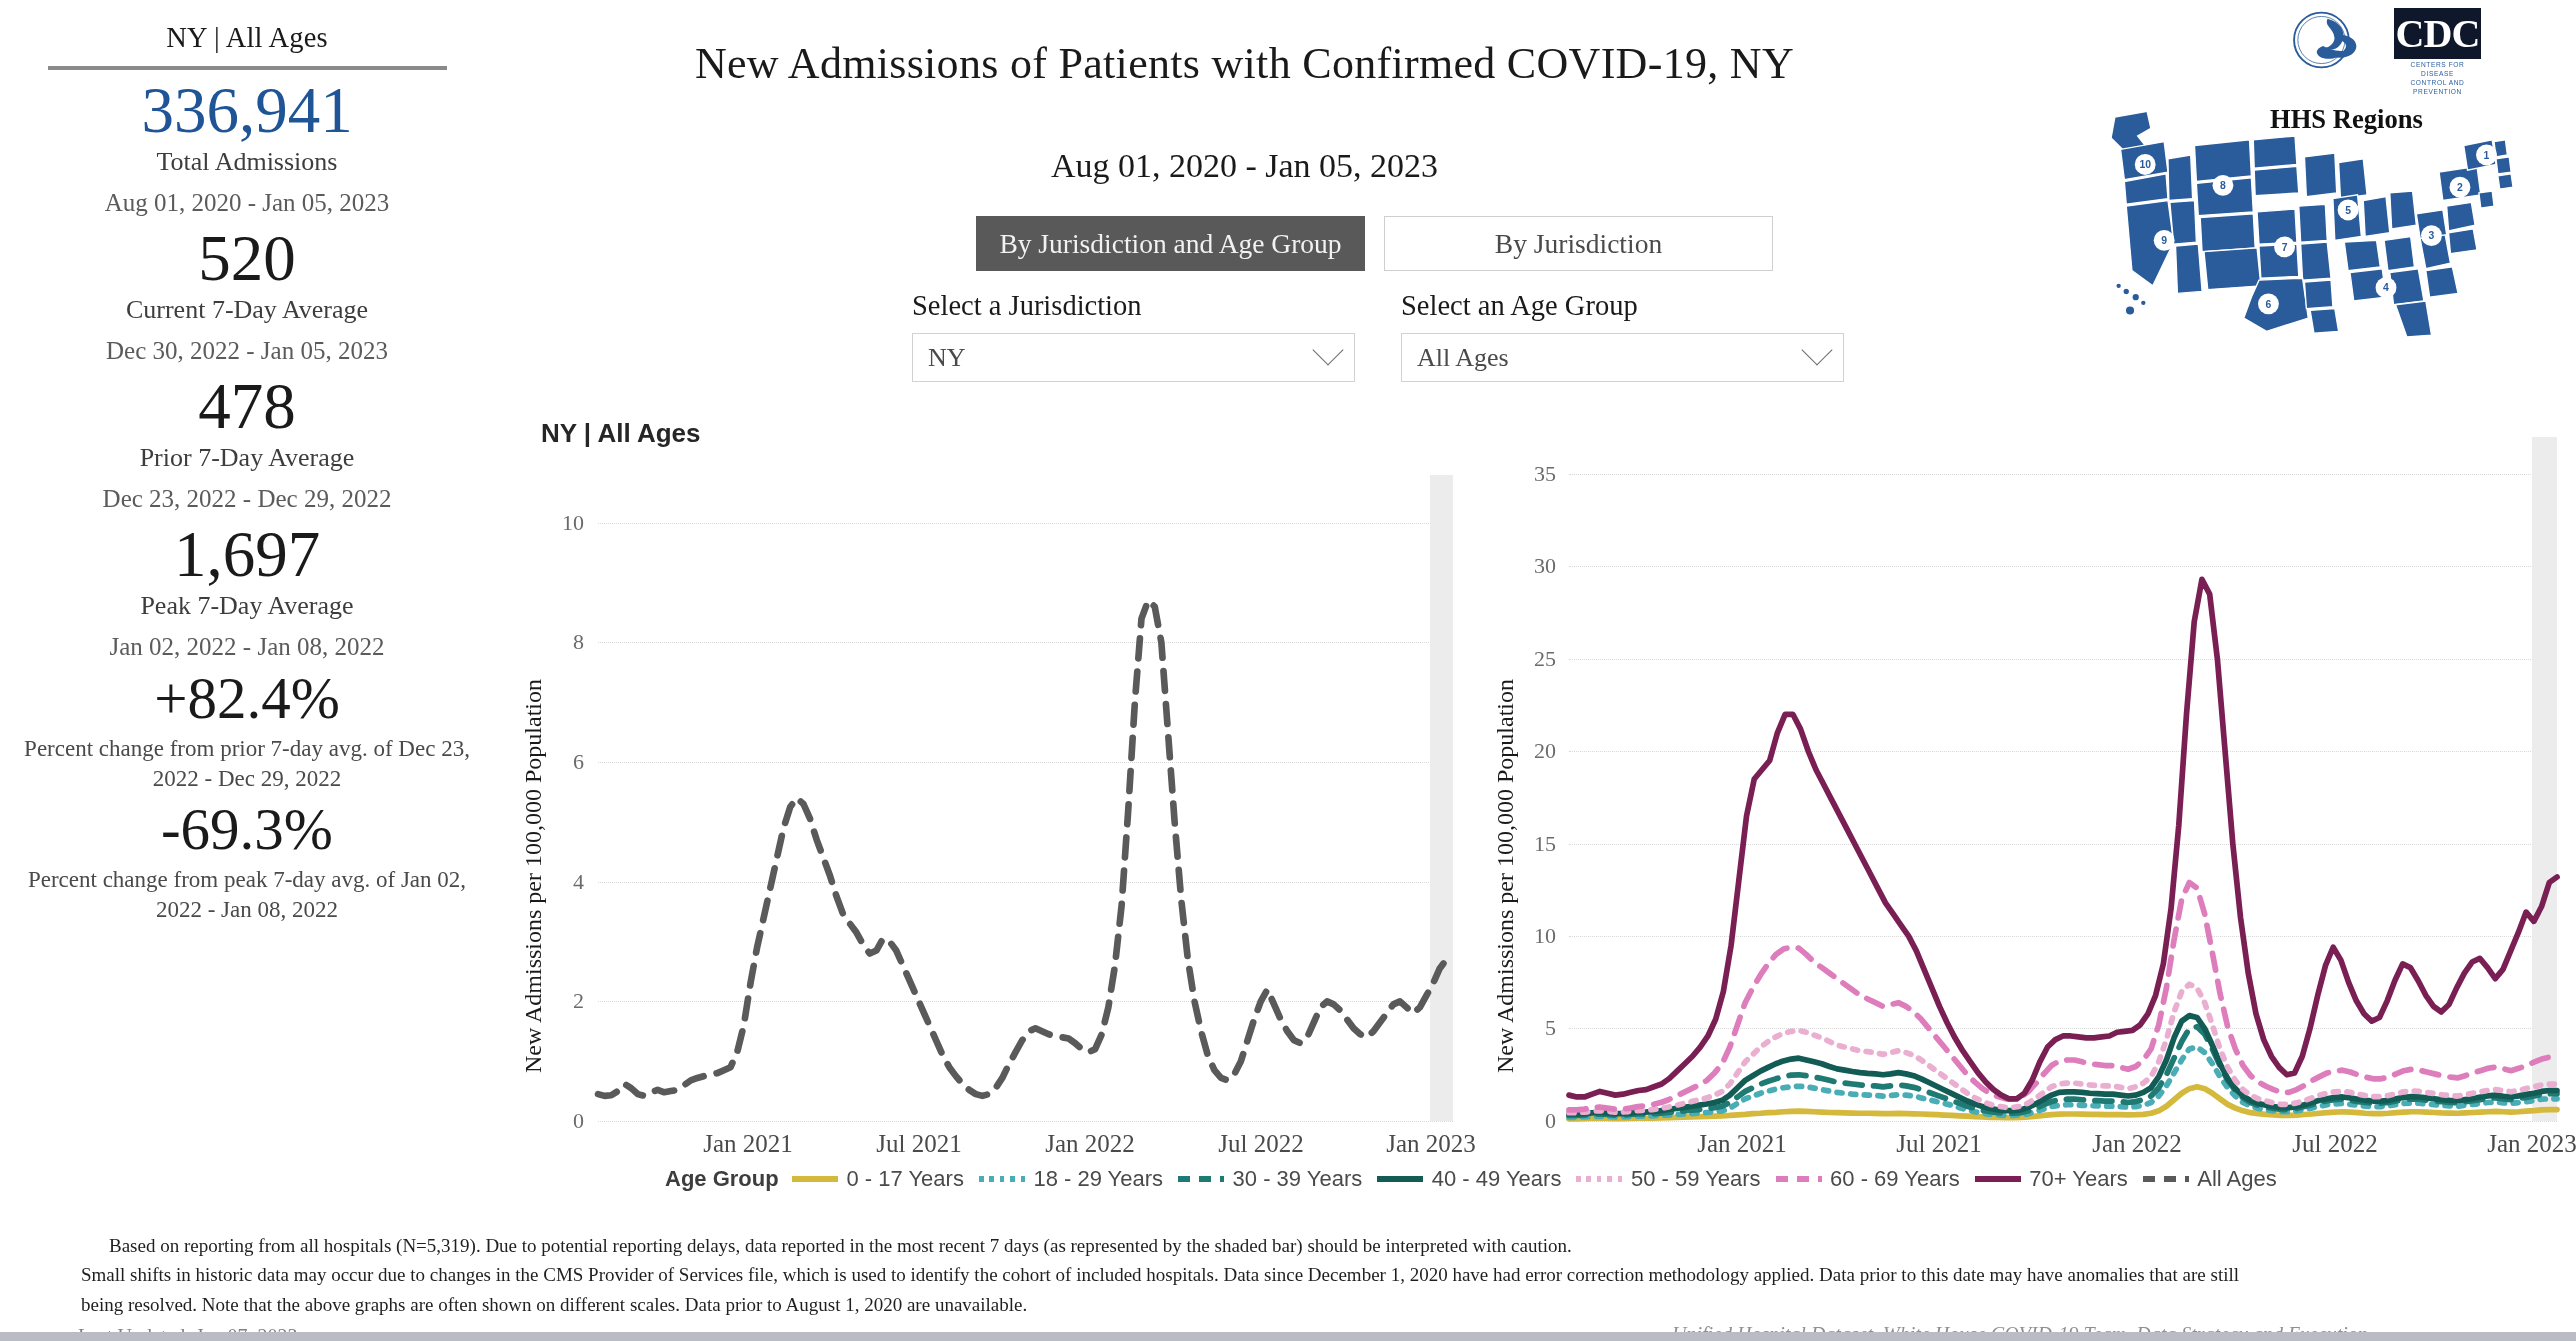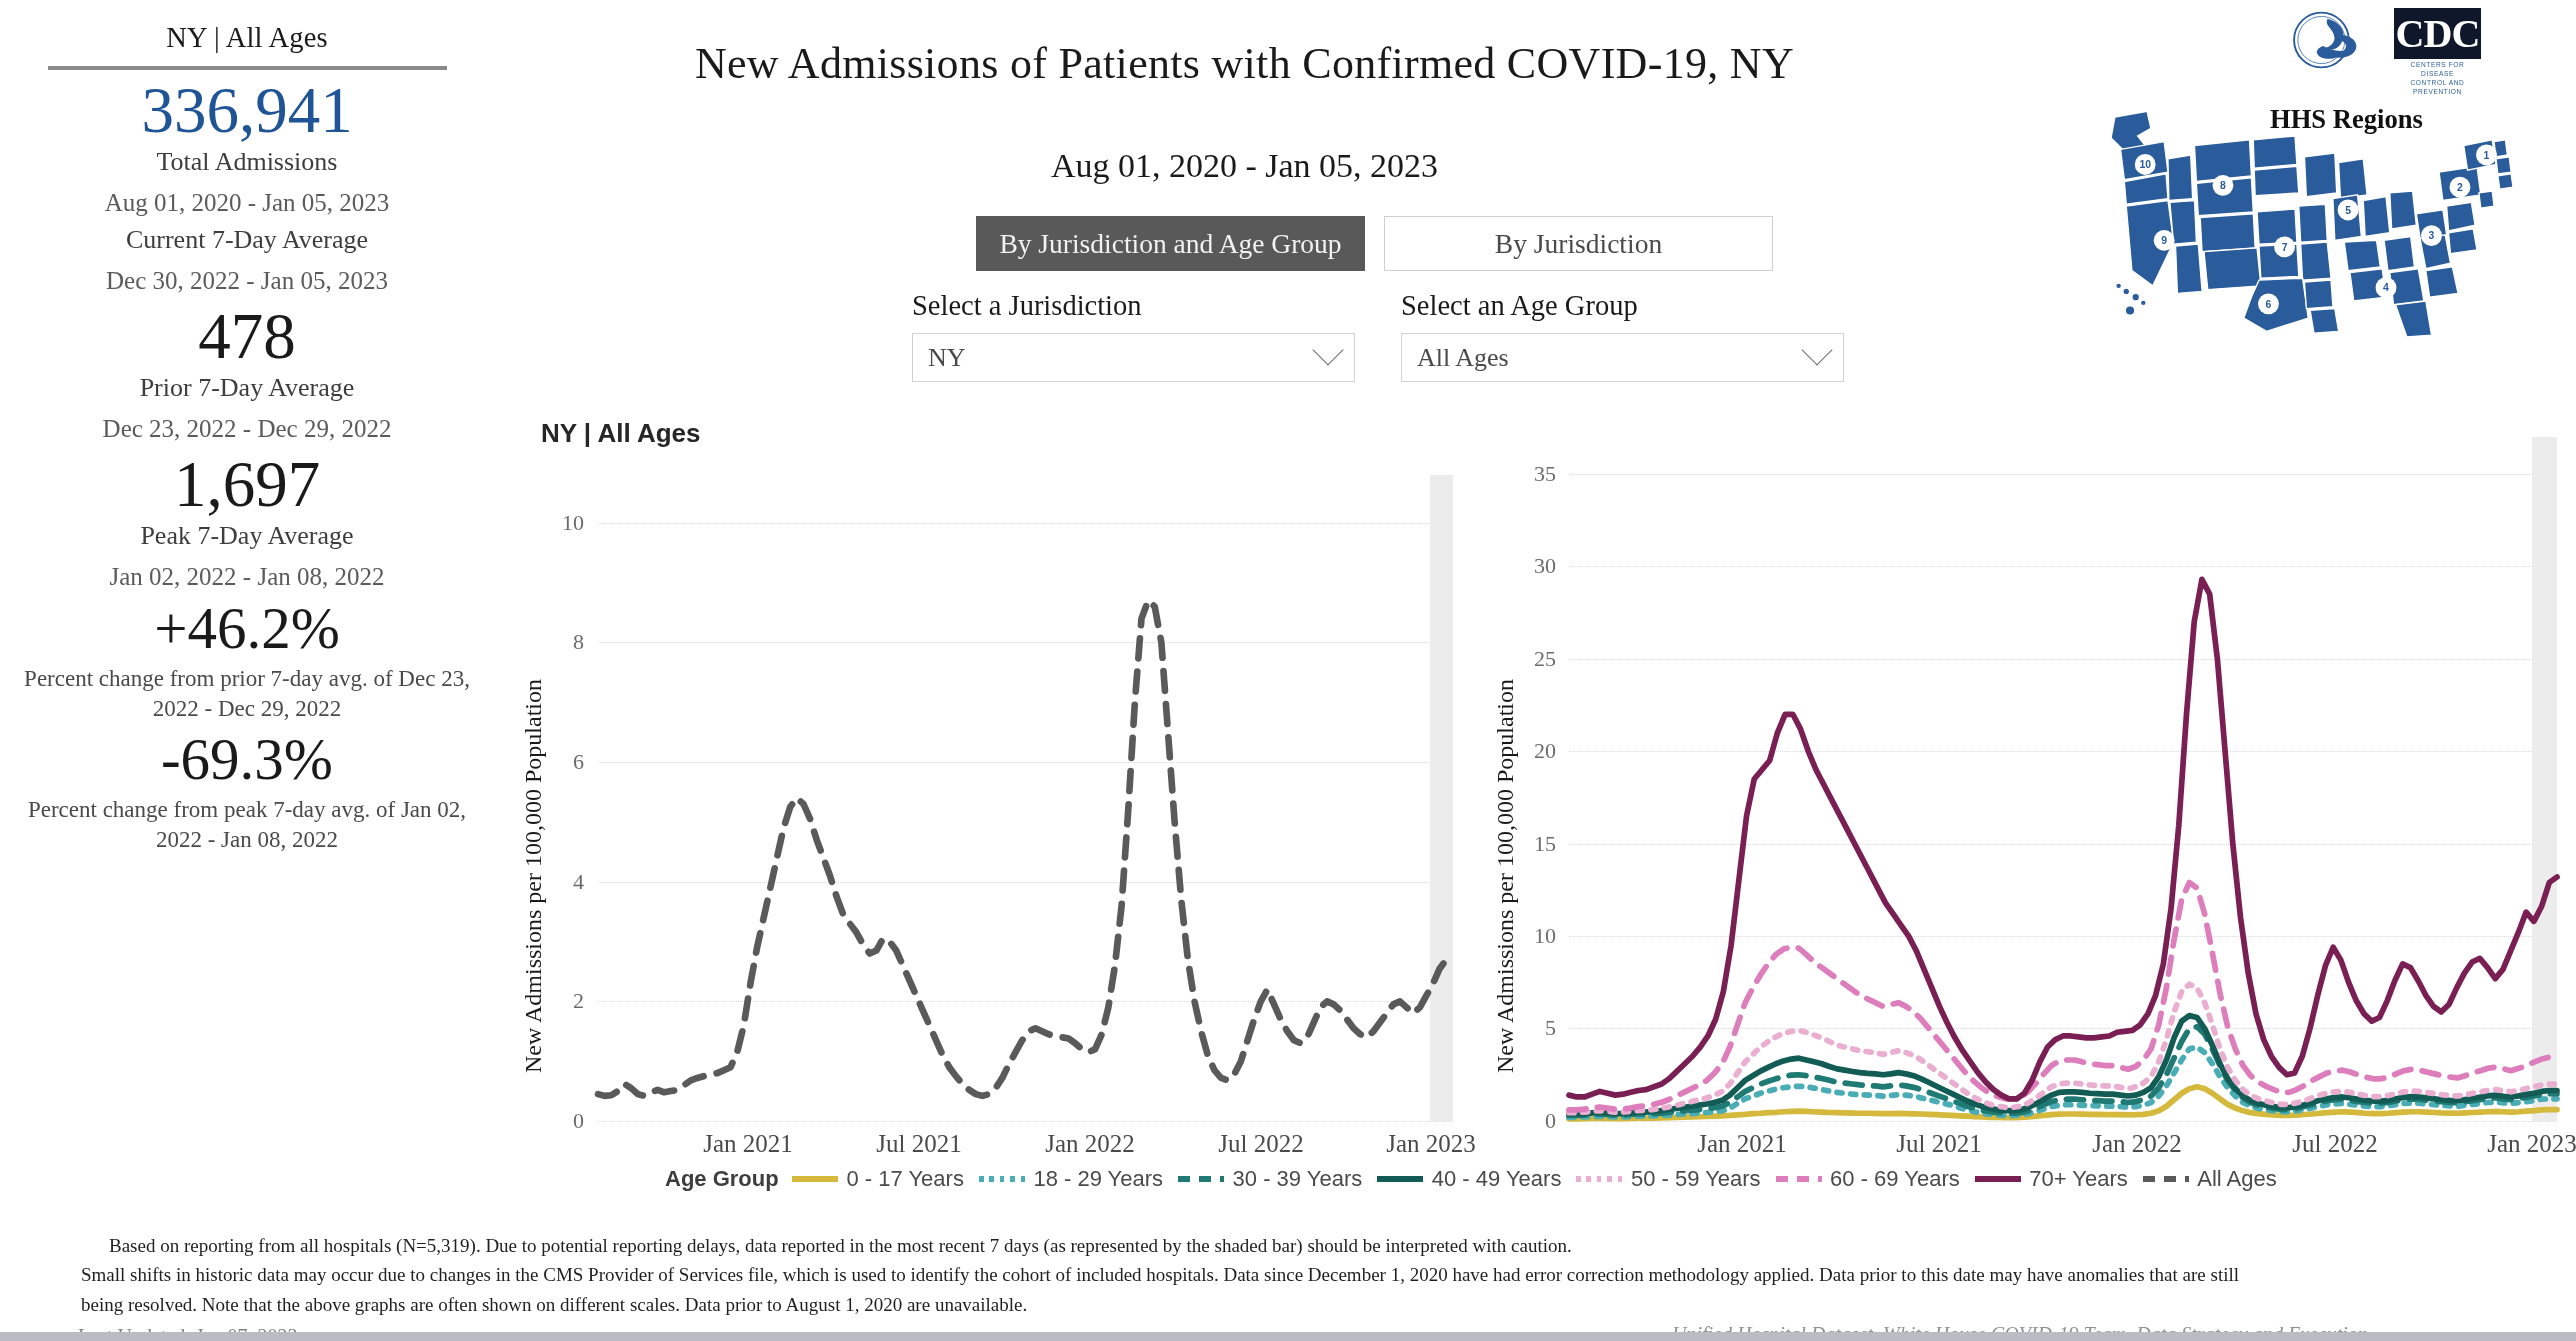--- a/index.html
+++ b/index.html
@@ -321,35 +321,36 @@
 <div id="kpi-panel">
   <div id="kpi-header">NY | All Ages</div>
   <div id="kpi-rule"></div>
   <div id="kpi-blocks">
       <div class="kpi-block">
         <div class="kpi-value accent">336,941</div>
         <div class="kpi-label">Total Admissions</div>
         <div class="kpi-range">Aug 01, 2020 - Jan 05, 2023</div>
       </div>
       <div class="kpi-block">
+        <div class="kpi-value">520</div>
         <div class="kpi-label">Current 7-Day Average</div>
         <div class="kpi-range">Dec 30, 2022 - Jan 05, 2023</div>
       </div>
       <div class="kpi-block">
         <div class="kpi-value">478</div>
         <div class="kpi-label">Prior 7-Day Average</div>
         <div class="kpi-range">Dec 23, 2022 - Dec 29, 2022</div>
       </div>
       <div class="kpi-block">
         <div class="kpi-value">1,697</div>
         <div class="kpi-label">Peak 7-Day Average</div>
         <div class="kpi-range">Jan 02, 2022 - Jan 08, 2022</div>
       </div>
       <div class="kpi-block">
-        <div class="kpi-value pct">+46.2%</div>
+        <div class="kpi-value pct">+82.4%</div>
         <div class="kpi-sub">Percent change from prior 7-day avg. of Dec 23, 2022 - Dec 29, 2022</div>
       </div>
       <div class="kpi-block">
         <div class="kpi-value pct">-69.3%</div>
         <div class="kpi-sub">Percent change from peak 7-day avg. of Jan 02, 2022 - Jan 08, 2022</div>
       </div>
     </div>
 </div>
 
 <div id="main-title">New Admissions of Patients with Confirmed COVID-19, NY</div>

